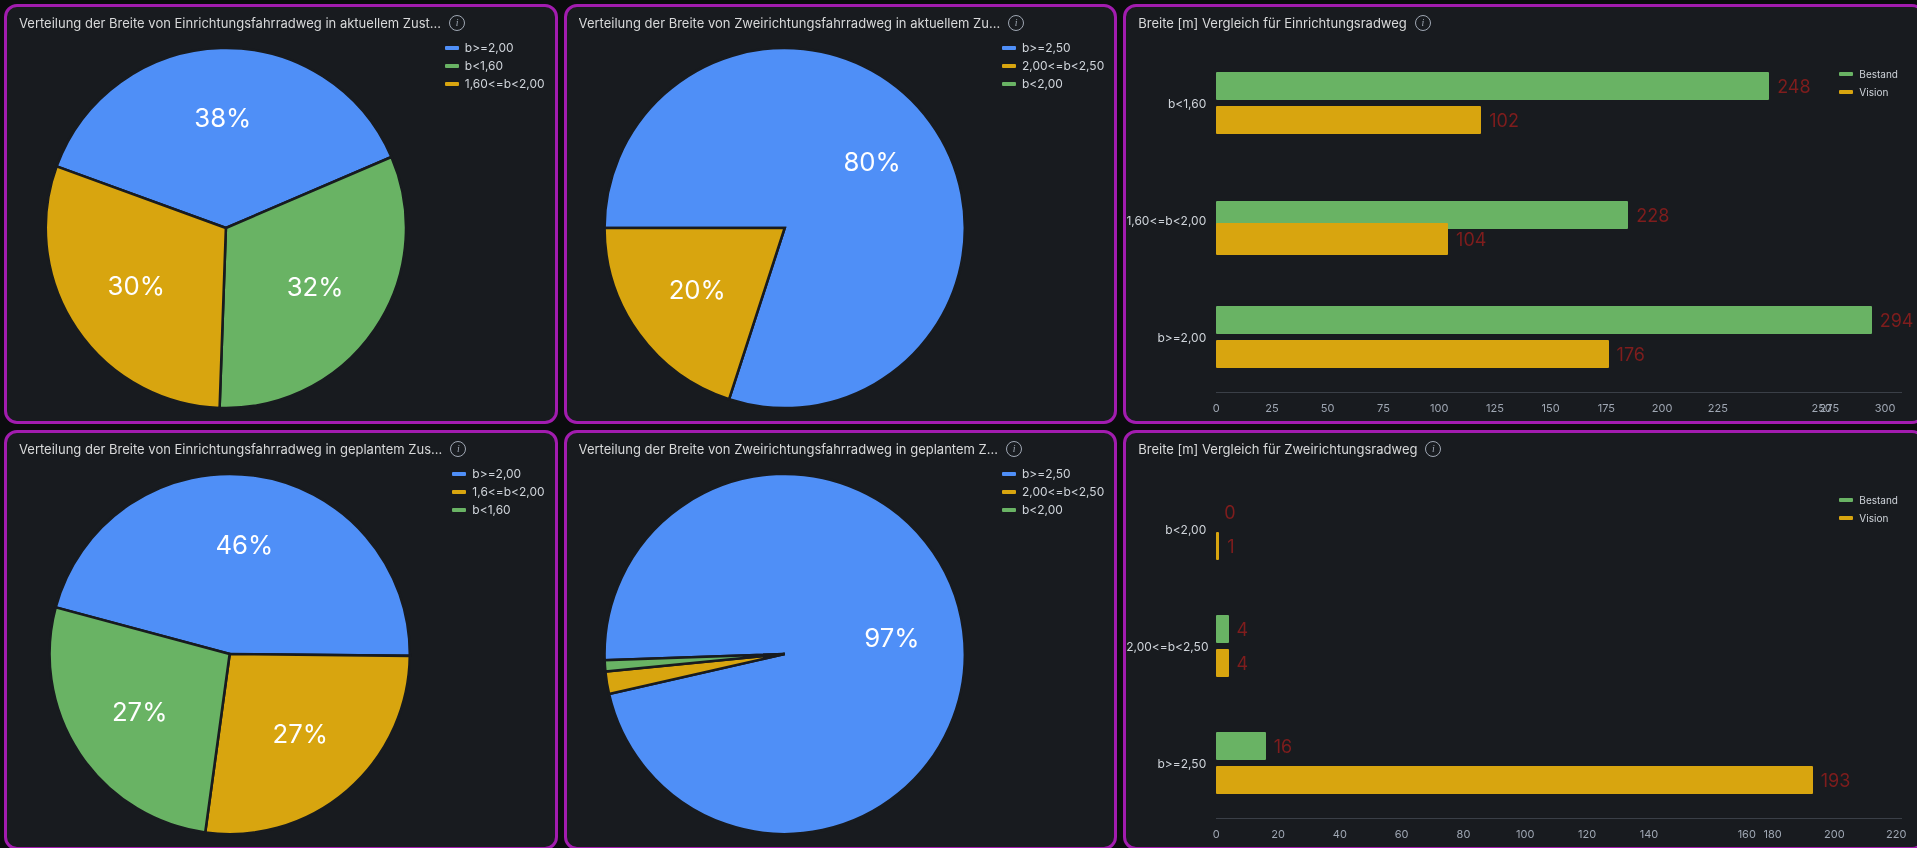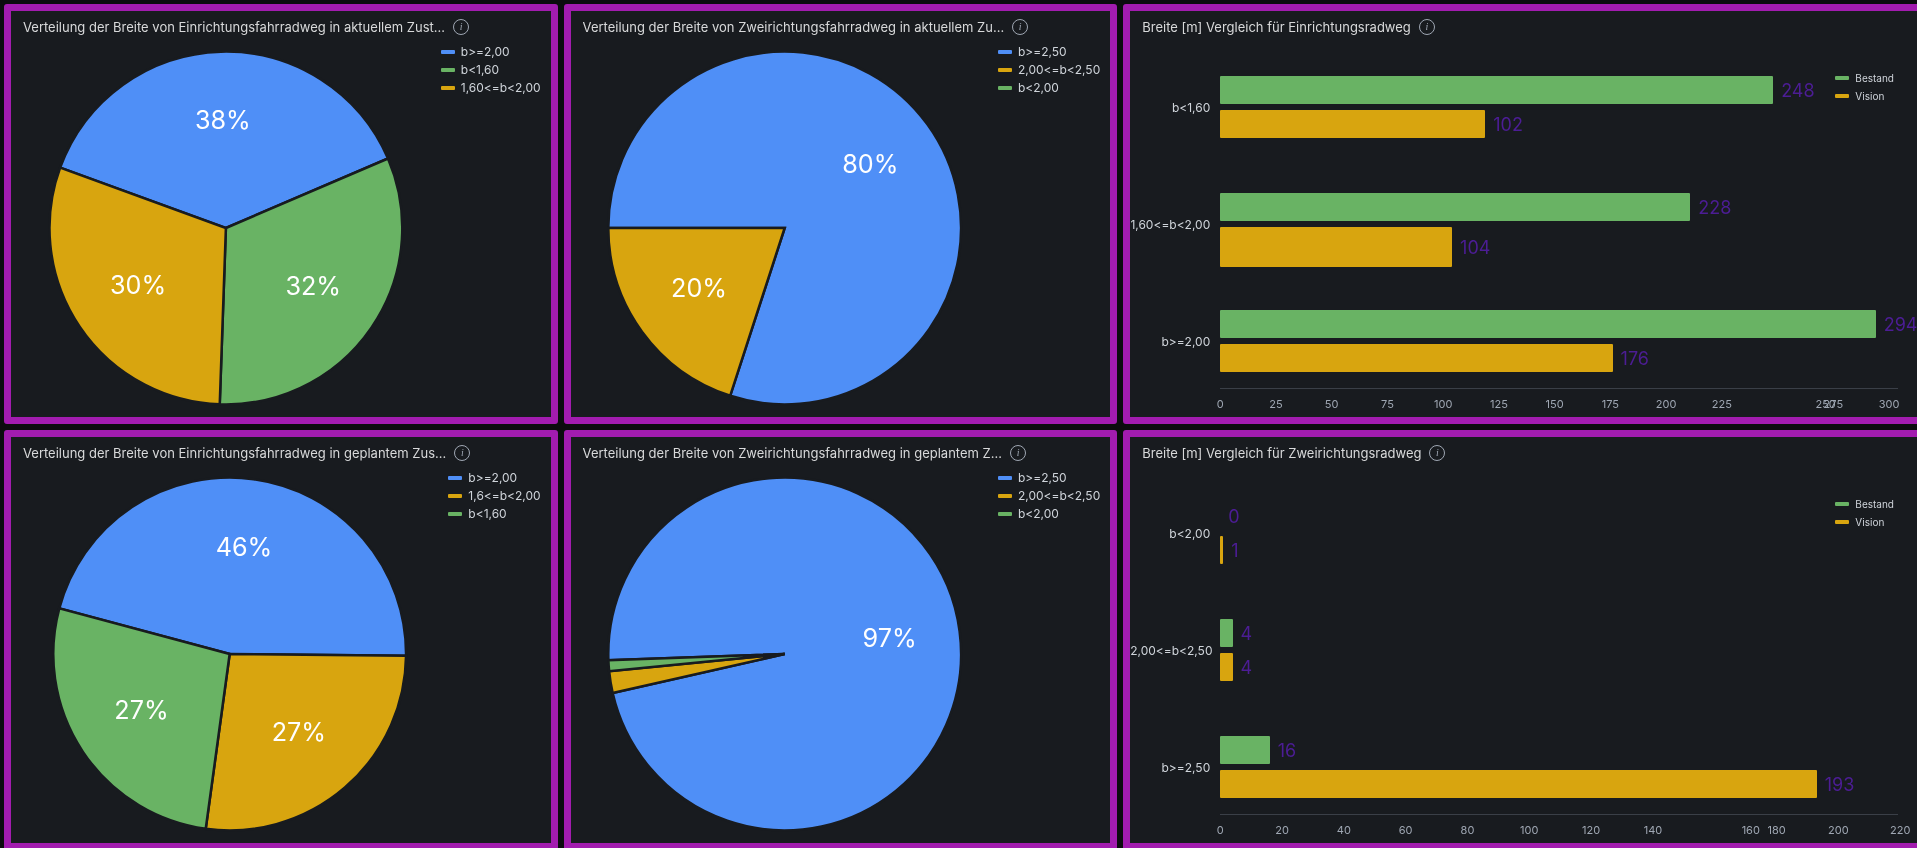--- a/index.html
+++ b/index.html
@@ -18,22 +18,22 @@
     grid-template-columns: 29% 29% 42%;
     grid-template-rows: 50% 50%;
     width: 100%;
     height: 100%;
     box-sizing: border-box;
     padding: 4px;
     gap: 6px;
   }
   .panel {
     background: #181b1f;
-    border: 7px solid #a21caf;
-    border-radius: 3px;
+    border: 3px solid #a21caf;
+    border-radius: 13px;
     display: flex;
     flex-direction: column;
     overflow: hidden;
     position: relative;
   }
   .panel-header {
     display: flex;
     align-items: center;
     padding: 8px 12px 4px 12px;
     gap: 8px;
@@ -132,21 +132,21 @@
   .bar {
     position: absolute;
     height: 28px;
     border-radius: 1px;
   }
   .bar.green { background: #69b364; }
   .bar.gold  { background: #d8a50f; }
   .bar-value {
     position: absolute;
     font-size: 18px;
-    color: #4c1d95;
+    color: #7f1d1d;
     left: 100%;
     padding-left: 8px;
     top: 50%;
     transform: translateY(-50%);
     white-space: nowrap;
   }
   .x-axis {
     position: absolute;
     left: 90px;
     right: 20px;
@@ -246,24 +246,24 @@
     <div class="panel-body">
       <div class="hbar-wrap" style="position: relative;">
           <div class="hbar-cat-label" style="top: 68.3333px;">b&lt;1,60</div>
           <div class="bar green" style="left: 90px; width: 552.918px; top: 37.3333px; height: 28px;">
             <span class="bar-value">248</span>
           </div>
           <div class="bar gold" style="left: 90px; width: 265px; top: 71.3333px; height: 28px;">
             <span class="bar-value">102</span>
           </div>
           <div class="hbar-cat-label" style="top: 185px;">1,60&lt;=b&lt;2,00</div>
-          <div class="bar green" style="left: 90px; width: 470px; top: 154px; height: 28px; text-align: center;">
+          <div class="bar green" style="left: 90px; width: 412px; top: 166px; height: 28px; text-align: center;">
             <span class="bar-value">228</span>
           </div>
-          <div class="bar gold" style="left: 90px; width: 231.869px; top: 188px; height: 40px;">
+          <div class="bar gold" style="left: 90px; width: 231.869px; top: 188px; height: 32px;">
             <span class="bar-value">104</span>
           </div>
           <div class="hbar-cat-label" style="top: 301.667px;">b&gt;=2,00</div>
           <div class="bar green" style="left: 90px; width: 655.475px; top: 270.667px; height: 28px;">
             <span class="bar-value">294</span>
           </div>
           <div class="bar gold" style="left: 90px; width: 392.393px; top: 304.667px; height: 28px;">
             <span class="bar-value">176</span>
           </div>
           <div class="x-line"></div>

